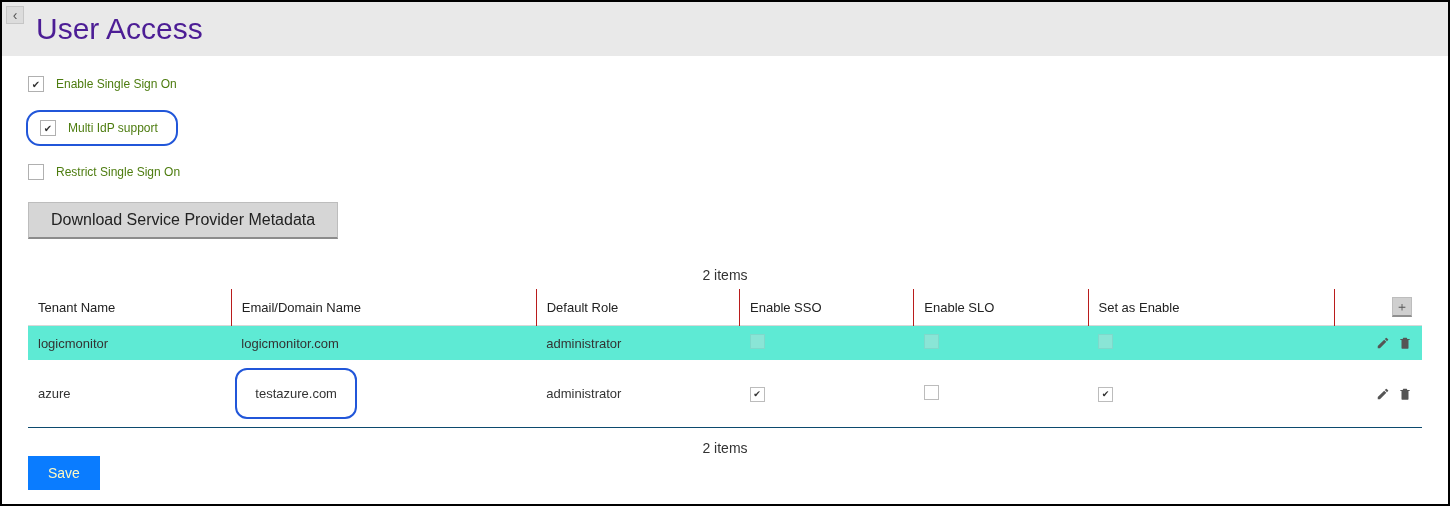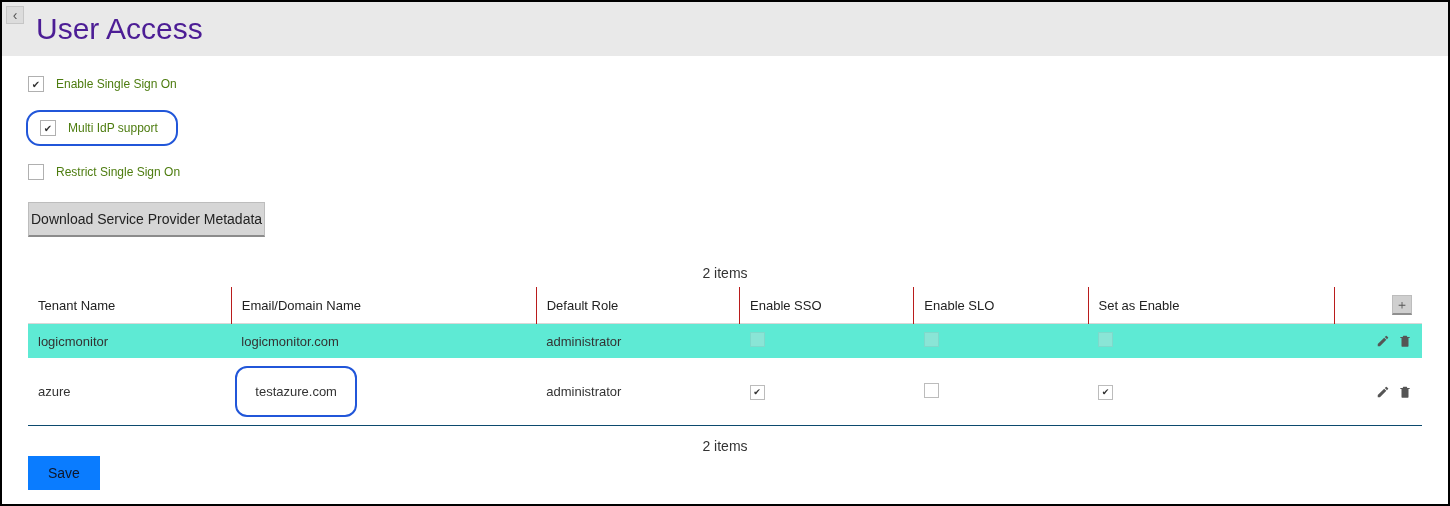--- a/index.html
+++ b/index.html
@@ -70,22 +70,22 @@
       border: 2px solid #2156d9;
       border-radius: 14px;
       padding: 8px 18px 8px 12px;
       margin-left: -2px;
       margin-bottom: 18px;
     }
     .download-btn {
       background: #d6d6d6;
       border: 1px solid #bdbdbd;
       border-bottom: 2px solid #8c8c8c;
-      padding: 8px 2px;
-      font-size: 14px;
+      padding: 8px 22px;
+      font-size: 16px;
       color: #222;
       cursor: pointer;
       margin-top: 4px;
       margin-bottom: 28px;
       display: inline-block;
     }
     .items-count {
       text-align: center;
       font-size: 14px;
       color: #333;
@@ -170,21 +170,21 @@
       text-align: center;
       font-size: 14px;
       color: #333;
       margin-top: 12px;
     }
     .save-btn {
       position: absolute;
       left: 26px;
       bottom: 14px;
       background: #0a7cff;
-      color: #0f172a;
+      color: #fef9c3;
       border: none;
       padding: 9px 20px;
       font-size: 14px;
       cursor: pointer;
     }
     .col-tenant { width: 14%; }
     .col-email  { width: 21%; }
     .col-role   { width: 14%; }
     .col-sso    { width: 12%; }
     .col-slo    { width: 12%; }

